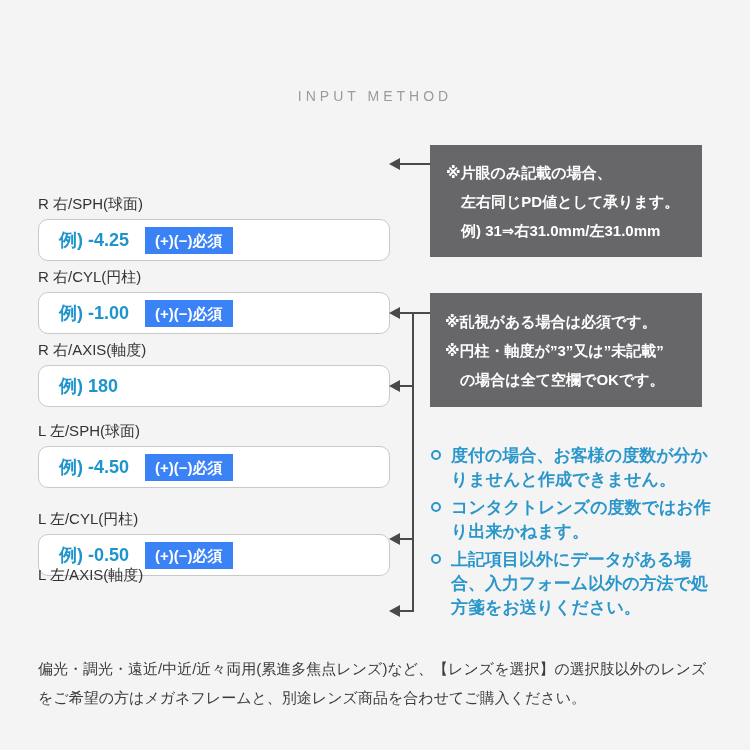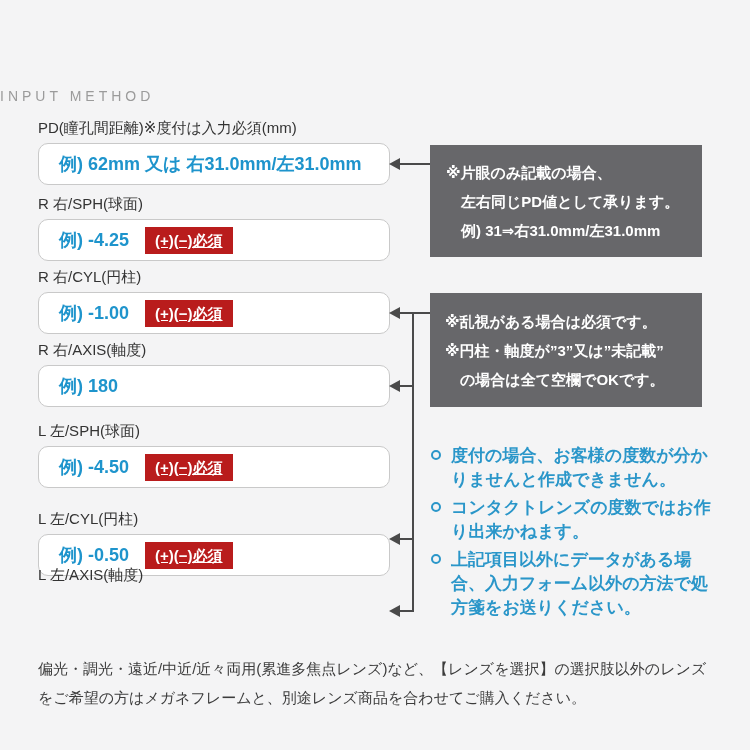--- a/index.html
+++ b/index.html
@@ -11,42 +11,42 @@
     color:#3c3c3c;
   }
   
   .title {
     position:absolute; top:40px; left:0; width:750px;
     text-align:center; font-size:30px; font-weight:400;
     letter-spacing:4px; color:#3d3d3d;
   }
   .subtitle {
     position:absolute; top:88px; left:0; width:750px;
-    text-align:left; font-size:14px; font-weight:400;
+    text-align:center; font-size:14px; font-weight:400;
     letter-spacing:4px; color:#9b9b9b;
   }
   
   .field { position:absolute; left:38px; width:352px; }
   .field-label {
     font-size:15px; font-weight:500; color:#333;
     height:18px; line-height:18px; margin-bottom:6px;
     white-space:nowrap;
   }
   .input-box {
     width:352px; height:42px;
     background:#ffffff; border:1px solid #c9c9c9; border-radius:10px;
     display:flex; align-items:center; padding-left:20px;
   }
   .example {
     font-size:18px; font-weight:700; color:#1e94cc; white-space:nowrap;
   }
   .badge {
-    margin-left:16px; background:#b91c1c; color:#ffffff;
+    margin-left:16px; background:#3b82f6; color:#ffffff;
     font-size:15px; font-weight:700; line-height:1;
-    padding:6px 10px; white-space:nowrap;text-decoration:underline;
+    padding:6px 10px; white-space:nowrap;
   }
   
   .note-box {
     position:absolute; left:430px; width:272px;
     background:#67676a; color:#ffffff;
     font-size:15px; font-weight:700; line-height:29px;
   }
   .note-box.pd { top:145px; height:112px; padding:13px 0 0 16px; }
   .note-box.cyl { top:293px; height:114px; padding:14px 0 0 15px; }
   .note-line { white-space:nowrap; }
@@ -77,26 +77,20 @@
     font-size:15px; line-height:29px; color:#3c3c3c; font-weight:400;
   }
 </style>
 </head>
 <body>
 
 <div class="page">
 
   <div class="subtitle">INPUT METHOD</div>
 
-  <div class="field" style="top:119px">
-    <div class="field-label">PD(瞳孔間距離)※度付は入力必須(mm)</div>
-    <div class="input-box">
-      <span class="example">例) 62mm 又は 右31.0mm/左31.0mm</span>
-    </div>
-  </div>
 
   <div class="field" style="top:195px">
     <div class="field-label">R 右/SPH(球面)</div>
     <div class="input-box">
       <span class="example">例) -4.25</span>
       <span class="badge">(+)(−)必須</span>
     </div>
   </div>
 
   <div class="field" style="top:268px">

